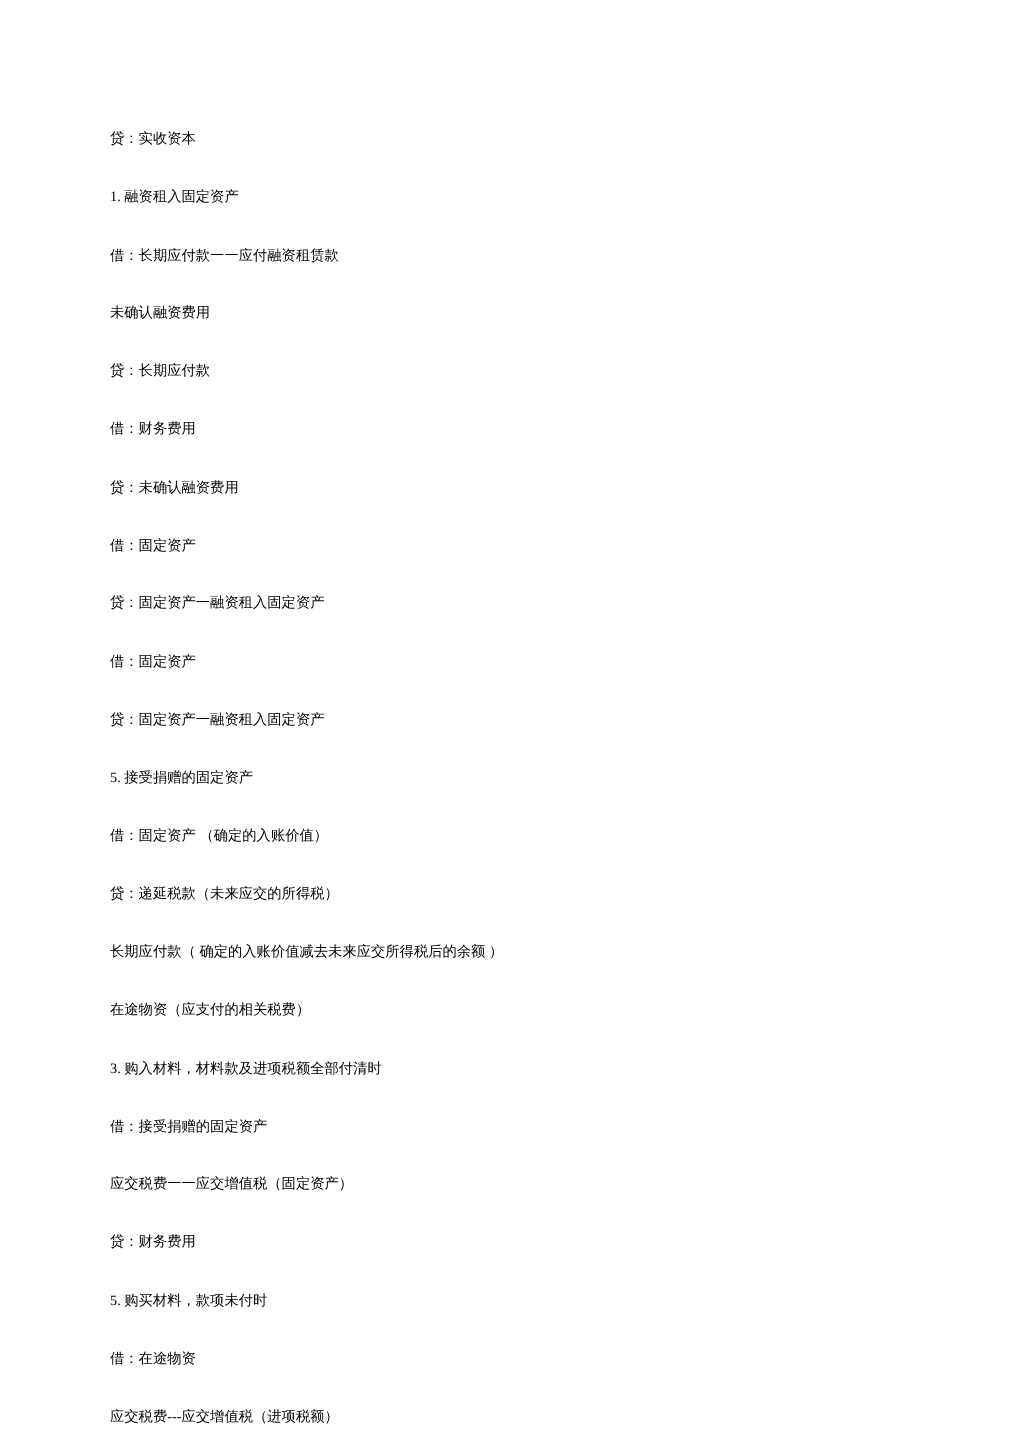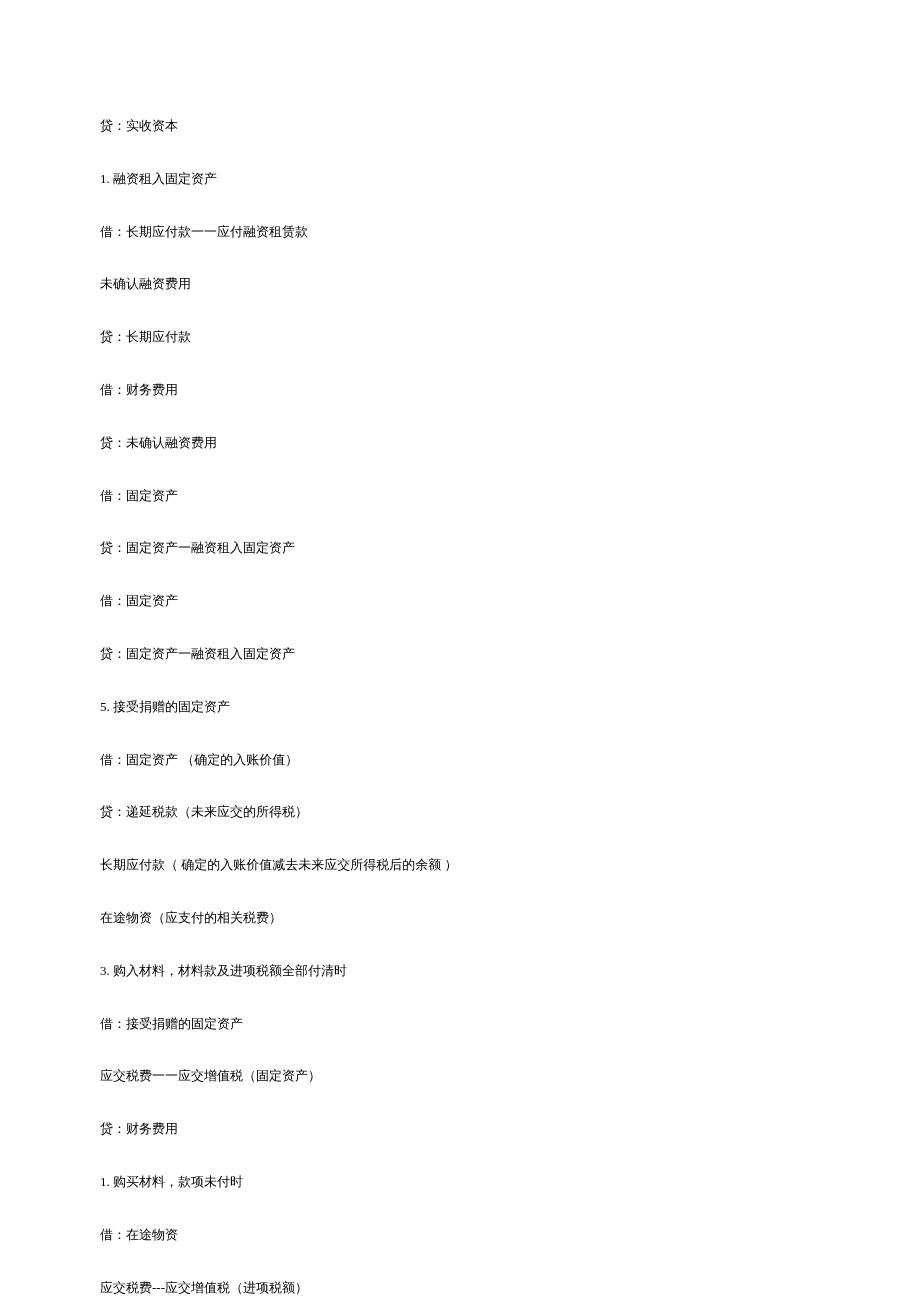--- a/index.html
+++ b/index.html
@@ -40,16 +40,16 @@
 <div class="line">贷：固定资产一融资租入固定资产</div>
 <div class="line">5.  接受捐赠的固定资产</div>
 <div class="line">借：固定资产 （确定的入账价值）</div>
 <div class="line">贷：递延税款（未来应交的所得税）</div>
 <div class="line">长期应付款（ 确定的入账价值减去未来应交所得税后的余额 ）</div>
 <div class="line">在途物资（应支付的相关税费）</div>
 <div class="line">3.  购入材料，材料款及进项税额全部付清时</div>
 <div class="line">借：接受捐赠的固定资产</div>
 <div class="line">应交税费一一应交增值税（固定资产）</div>
 <div class="line">贷：财务费用</div>
-<div class="line">1.  购买材料，款项未付时</div>
+<div class="line">5.  购买材料，款项未付时</div>
 <div class="line">借：在途物资</div>
 <div class="line">应交税费---应交增值税（进项税额）</div>
 <div class="line">贷：应付账款</div>
 
 </body></html>

